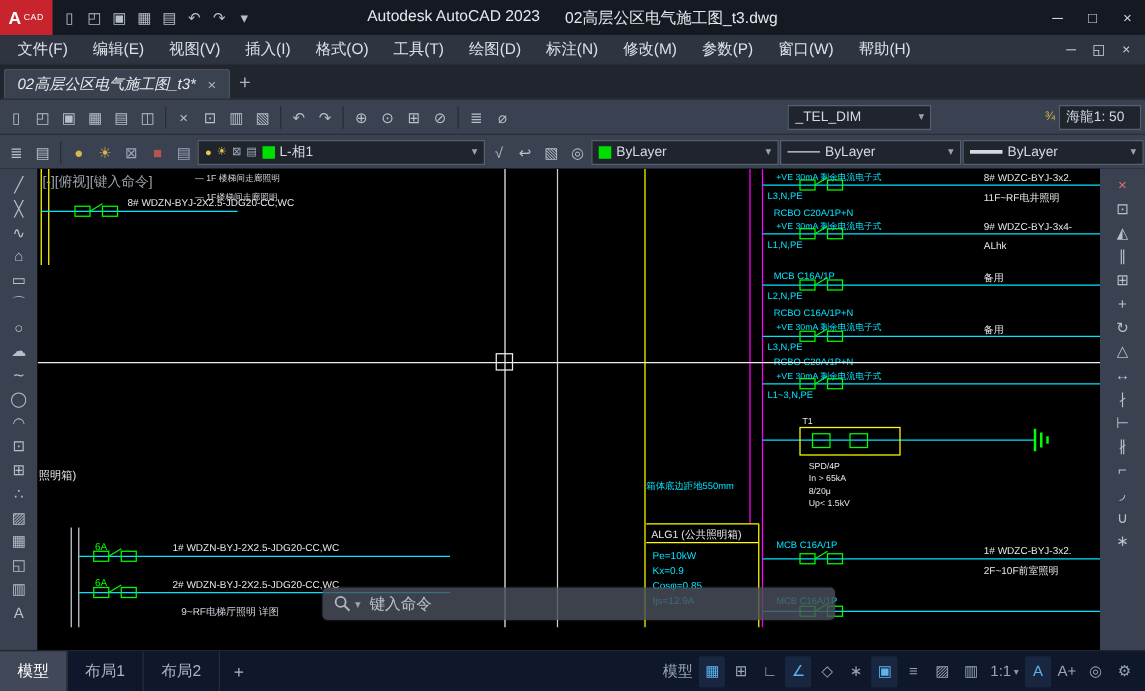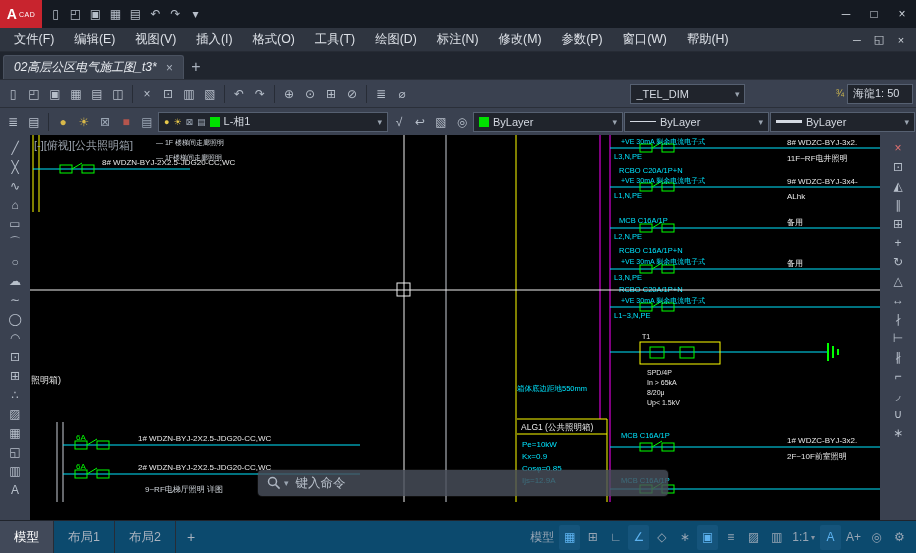--- a/index.html
+++ b/index.html
@@ -46,21 +46,21 @@
   .side-toolbar.right{width:36px;}
   .tool-btn{width:22px;height:19px;display:flex;align-items:center;justify-content:center;font-size:12px;color:#b7bfca;cursor:pointer;}
   .canvas{position:relative;flex:1 1 auto;background:#000;overflow:hidden;}
   .canvas svg{display:block;}
   .canvas svg text{font-family:"Liberation Sans","DejaVu Sans",sans-serif;}
   .vp-label{position:absolute;left:4px;top:3px;color:#9aa2ac;font-size:11px;cursor:pointer;}
   .cmd-overlay{position:absolute;left:228px;top:335px;width:410px;height:26px;background:rgba(73,79,92,0.82);border-radius:4px;display:flex;align-items:center;padding:0 9px;gap:7px;color:#b9c1cb;font-size:12.5px;box-shadow:0 0 0 1px rgba(255,255,255,0.06);}
   .cmd-search{display:flex;align-items:center;gap:3px;cursor:pointer;}
   .cmd-search .caret{font-size:9px;color:#9aa4b0;}
   
-  .statusbar{height:33px;background:#0c4a6e;display:flex;align-items:stretch;border-top:1px solid #20242c;flex:0 0 33px;}
+  .statusbar{height:33px;background:#0f172a;display:flex;align-items:stretch;border-top:1px solid #20242c;flex:0 0 33px;}
   .layout-tabs{display:flex;align-items:stretch;font-size:12.5px;}
   .ltab{padding:0 14px;display:flex;align-items:center;border-right:1px solid #272c36;color:#aab3bf;cursor:pointer;white-space:nowrap;}
   .ltab.active{background:#414959;color:#fff;}
   .ltab-plus{padding:0 11px;display:flex;align-items:center;color:#aab3bf;cursor:pointer;font-size:14px;}
   .status-right{margin-left:auto;display:flex;align-items:center;gap:2px;padding-right:6px;}
   .sbtn{min-width:21px;height:25px;display:flex;align-items:center;justify-content:center;font-size:12px;color:#97a5b4;border-radius:2px;padding:0 3px;cursor:pointer;white-space:nowrap;}
   .sbtn.active{color:#5db2f0;background:rgba(90,160,220,0.12);}
   .sbtn .caret{font-size:8px;margin-left:2px;color:#8894a2;}
 </style>
 </head>
@@ -77,20 +77,22 @@
         <div class="icon-btn">▯</div>
         <div class="icon-btn">◰</div>
         <div class="icon-btn">▣</div>
         <div class="icon-btn">▦</div>
         <div class="icon-btn">▤</div>
         <div class="icon-btn">↶</div>
         <div class="icon-btn">↷</div>
         <div class="icon-btn">▾</div>
       </div>
     <div class="title-center">
+      <span>Autodesk AutoCAD 2023</span>
+      <span>02高层公区电气施工图_t3.dwg</span>
     </div>
     <div class="win-controls" id="winControls">
         <span>─</span>
         <span>□</span>
         <span>×</span>
       </div>
   </div>
 
   <div class="menubar">
     <div id="menuItems" style="display:flex;align-items:center;">
@@ -340,21 +342,21 @@
           <text x="591" y="303" fill="#00e5ff" font-size="7.5">MCB C16A/1P</text>
           <text x="757" y="308" fill="#e8e8e8" font-size="8">1# WDZC-BYJ-3x2.</text>
           <text x="757" y="324" fill="#e8e8e8" font-size="8">2F~10F前室照明</text>
           <text x="591" y="348" fill="#00e5ff" font-size="7.5">MCB C16A/1P</text>
           <g>
             <line x1="374" y1="0" x2="374" y2="367" stroke="#f0f0f0" stroke-width="1"></line>
             <line x1="0" y1="155" x2="850" y2="155" stroke="#f0f0f0" stroke-width="1"></line>
             <rect x="367" y="148" width="13" height="13" fill="none" stroke="#f0f0f0"></rect>
           </g>
         </svg>
-      <div class="vp-label">[-][俯视][公共照明箱]</div>
+      <div class="vp-label">[-][俯视][键入命令]</div>
       <div class="cmd-overlay">
         <span class="cmd-search">
           <svg width="14" height="14" viewBox="0 0 14 14">
             <circle cx="5.5" cy="5.5" r="4" fill="none" stroke="#aeb6c2" stroke-width="1.5"></circle>
             <line x1="8.6" y1="8.6" x2="12.6" y2="12.6" stroke="#aeb6c2" stroke-width="1.5"></line>
           </svg>
           <i class="caret">▾</i>
         </span>
         <span class="cmd-text">键入命令</span>
       </div>

